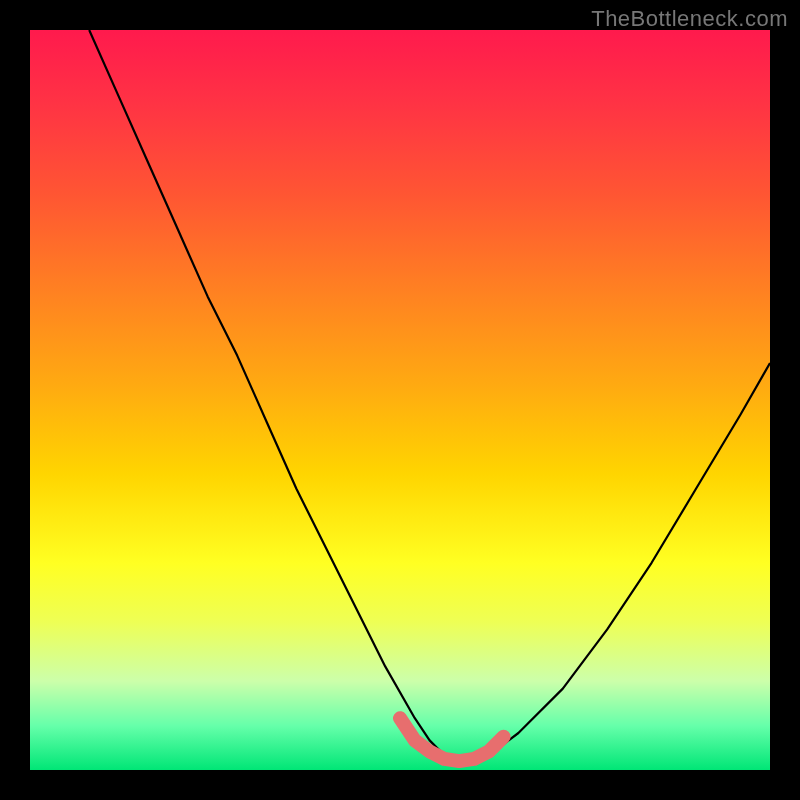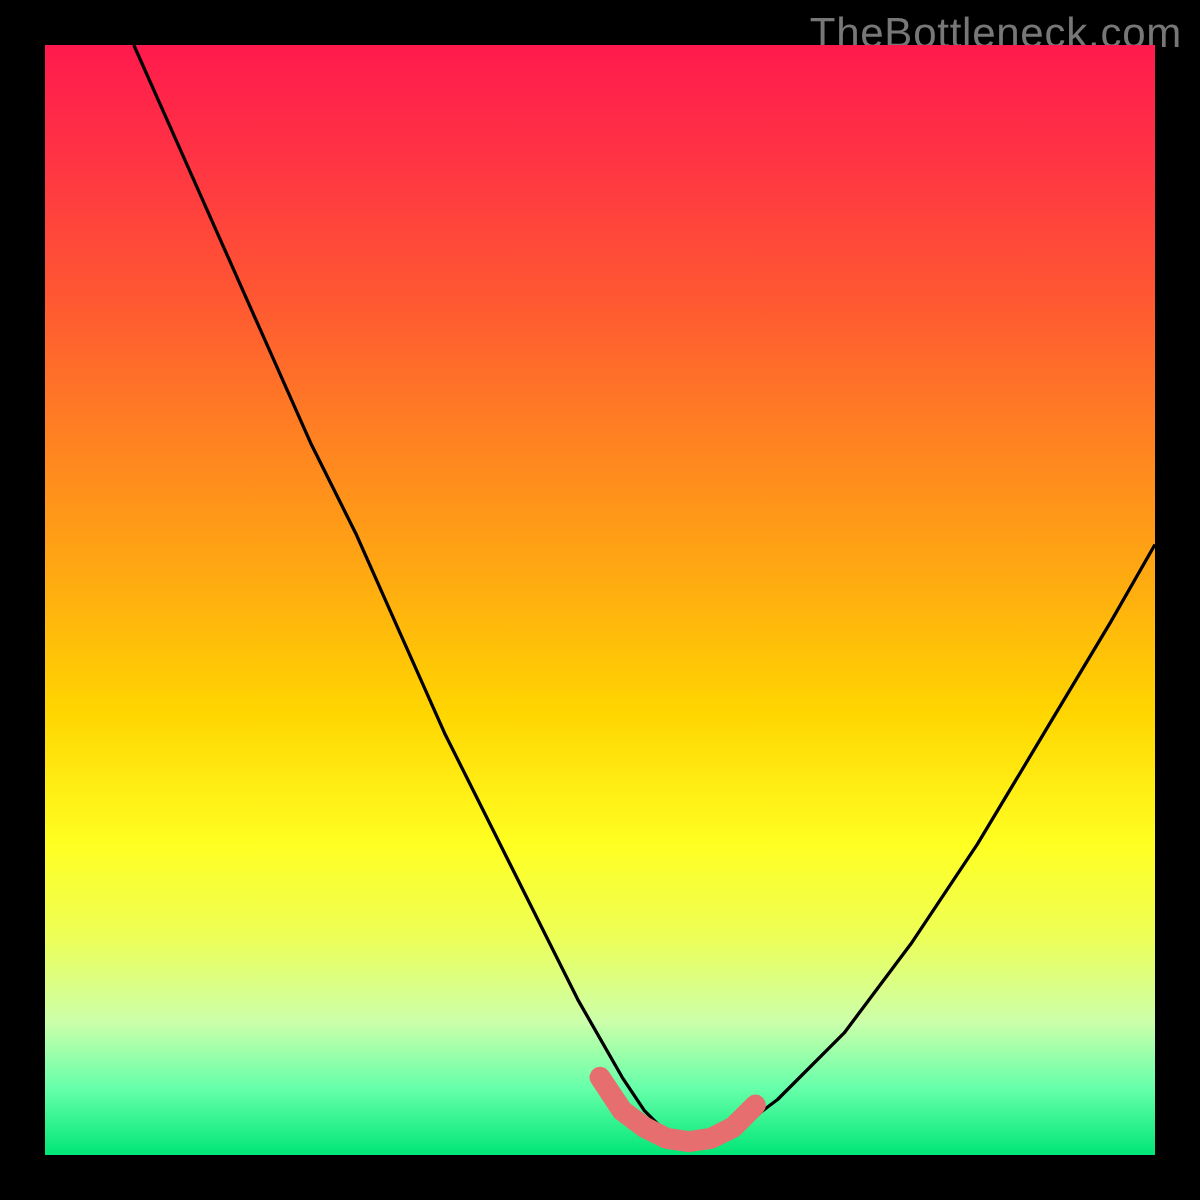--- a/index.html
+++ b/index.html
@@ -36,21 +36,21 @@
       #ccffaa 88%,
       #66ffaa 94%,
       #00e676 100%
     );
   }
   .watermark {
     position: absolute;
     top: 6px;
     right: 12px;
     color: #777;
-    font-size: 28px;
+    font-size: 22px;
     font-weight: 400;
     letter-spacing: 0.5px;
   }
   svg.overlay {
     position: absolute;
     left: 0;
     top: 0;
     width: 740px;
     height: 740px;
   }

